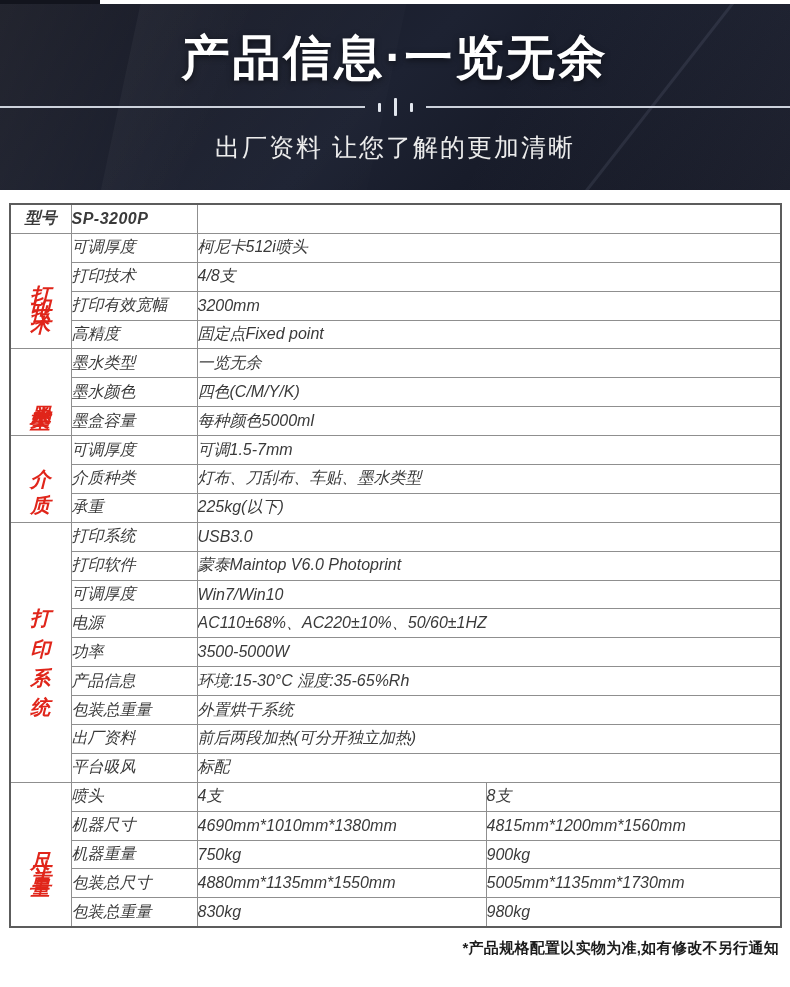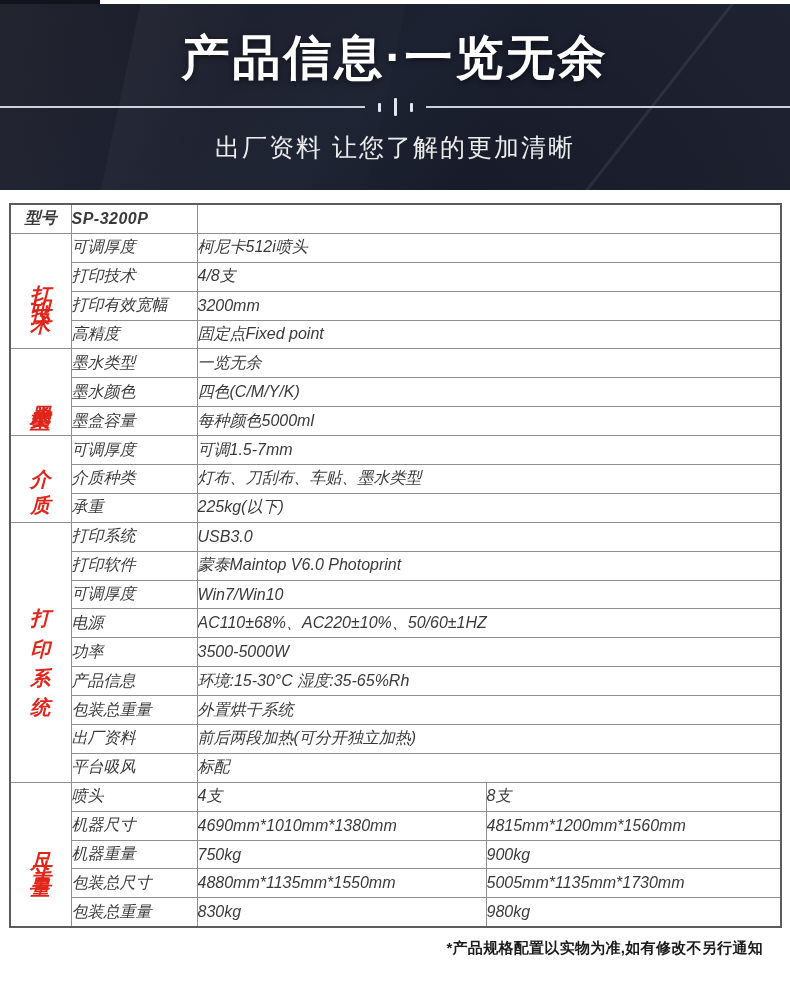--- a/index.html
+++ b/index.html
@@ -65,21 +65,21 @@
   .ls-c{letter-spacing:24px;}  
   .ls-d{letter-spacing:29px;}  
   .ls-e{letter-spacing:9px;}   
   .ncell{padding-left:14px;}
   .vcell{padding-left:26px;}
   .red{color:#e0251a;font-weight:700;}
   .model-label{font-size:19px;}
   .model-val{font-size:17px;letter-spacing:0.5px;}
   
   .footnote{
-    margin:11px 27px 0 0;text-align:right;color:#1b1b1b;
+    margin:11px 11px 0 0;text-align:right;color:#1b1b1b;
     font-size:15px;font-weight:600;letter-spacing:0.3px;
   }
 </style>
 </head>
 <body>
 
 <div class="top-sliver"></div>
 
 <header class="hero">
   <h1 class="hero-title">产品信息·一览无余</h1>

